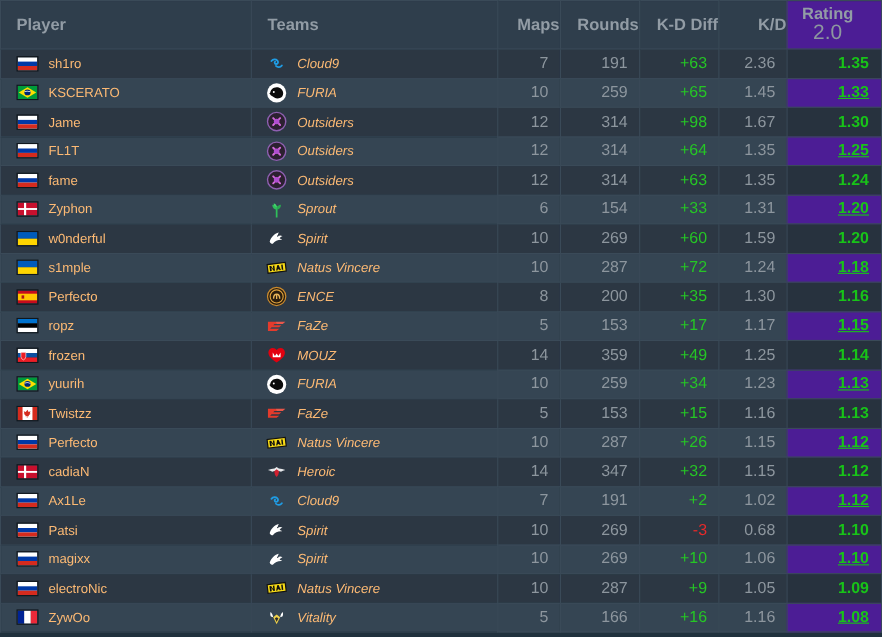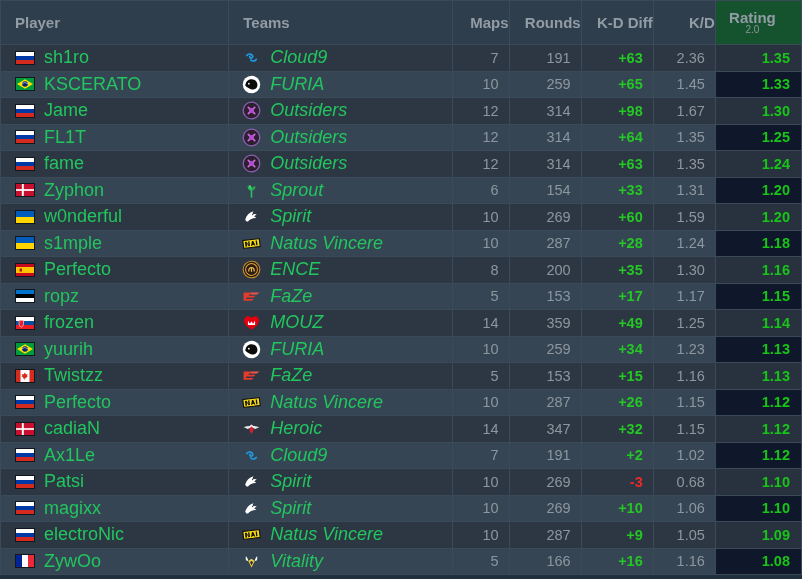--- a/index.html
+++ b/index.html
@@ -24,56 +24,56 @@
     font-size:15px;
     font-weight:bold;
     text-align:right;
     padding-right:10px;
     vertical-align:middle;
     border-top:3px solid #20313d;
     margin-top:16px;
   }
   thead th.left{text-align:left;padding-left:14px;padding-right:0;}
   th.rating-head{
-    background:#14532d;
+    background:#4c1d95;
     text-align:center;padding-right:12px;
     line-height:1.02;
   }
   th.rating-head .rt-main{display:block;font-size:15px;font-weight:bold;color:#929ca5;}
-  th.rating-head .rt-sub{display:block;font-size:10px;font-weight:normal;color:#8d979f;}
+  th.rating-head .rt-sub{display:block;font-size:19px;font-weight:normal;color:#8d979f;}
 
   
   col.c-player{width:228px;}
   col.c-team{width:223px;}
   col.c-maps{width:57px;}
   col.c-rounds{width:72px;}
   col.c-kd{width:72px;}
   col.c-kdr{width:62px;}
   col.c-rating{width:86px;}
 
   
   tbody tr{height:26.5px;}
   tbody tr.odd  td{background:#2c3743;}
   tbody tr.even td{background:#354553;}
   tbody tr.odd  td.rating{background:#27323e;}
-  tbody tr.even td.rating{background:#0f172a;}
+  tbody tr.even td.rating{background:#4c1d95;text-decoration:underline;}
 
   td{font-size:14.5px;vertical-align:middle;}
   td.num{
     text-align:right;padding-right:10px;color:#8d969e;
   }
   td.player-cell,td.team-cell{
     padding-left:14px;color:#7c99b4;
     white-space:nowrap;overflow:hidden;
   }
   td.team-cell{padding-left:13px;font-style:italic;}
   .cellrow{display:flex;align-items:center;gap:9px;}
-  .nm{color:#22c55e;font-size:18px;}
+  .nm{color:#fdba74;font-size:12px;}
 
-  td.kd-diff{text-align:right;padding-right:10px;font-weight:bold;margin-left:21px;}
+  td.kd-diff{text-align:right;padding-right:10px;font-weight:normal;margin-left:21px;}
   .pos{color:#25c625;}
   .neg{color:#e92a2a;}
   td.rating{
     text-align:right;padding-right:11px;
     color:#18c418;font-weight:bold;font-size:14.5px;
   }
 
   
   .flag{
     width:20px;height:14px;flex:0 0 20px;
@@ -356,21 +356,21 @@
                   <path d="M11 15l2-6h1.6l2 6h-1.7l-.3-1.1h-1.7L12.6 15z"></path>
                   <path d="M17.6 15V9h1.7v6z"></path>
                 </g>
               </svg>
             </span>
             <span class="nm">Natus Vincere</span>
           </span>
         </td>
         <td class="num">10</td>
         <td class="num">287</td>
-        <td class="kd-diff pos">+28</td>
+        <td class="kd-diff pos">+72</td>
         <td class="num">1.24</td>
         <td class="rating">1.18</td>
       </tr>
       <tr class="odd">
         <td class="player-cell">
           <span class="cellrow">
             <span class="flag">
               <svg viewBox="0 0 30 20" preserveAspectRatio="none">
                 <rect width="30" height="20" fill="#c60b1e"></rect>
                 <rect y="5" width="30" height="10" fill="#ffc400"></rect>

